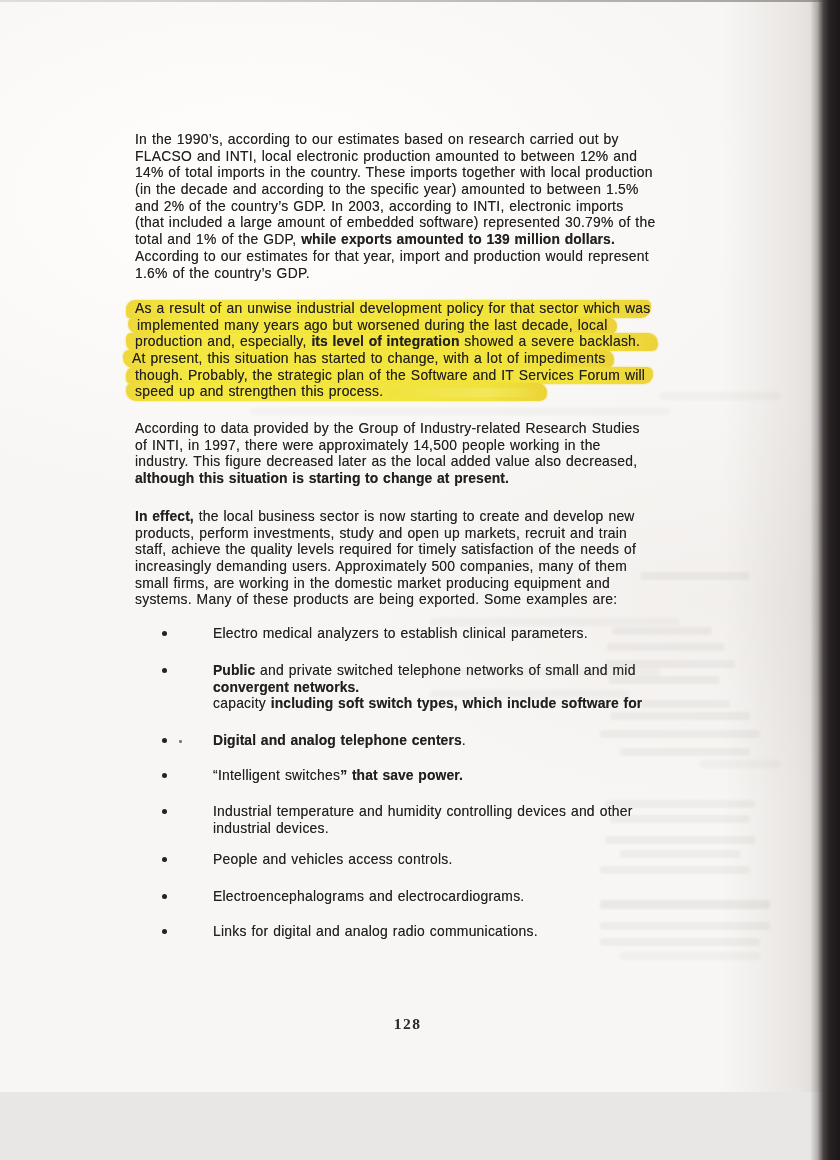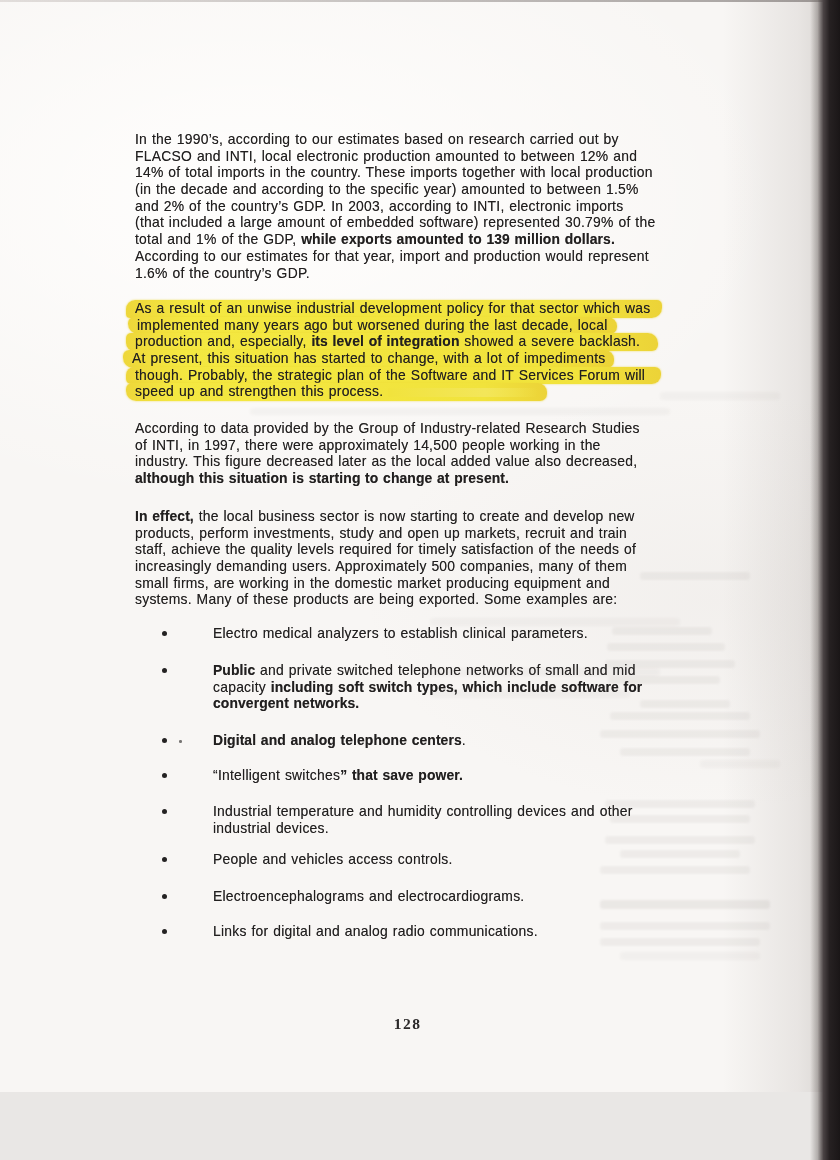--- a/index.html
+++ b/index.html
@@ -43,23 +43,23 @@
   .highlight-block .line{margin-left:-9px;}
   .highlight-block .line:nth-child(4){margin-left:-12px;}
   .highlight-block .line:nth-child(2){margin-left:-7px;}
   .hl{
     display:inline-block;
     background:linear-gradient(90deg,#eed73a,#f4e841 12%,#f1e33c 85%,#ecd338);
     box-shadow:0 0 2px rgba(236,214,50,.85);
     padding:0 9px 1px 9px;
     border-radius:6px 9px 7px 10px;
   }
-  .highlight-block .line:nth-child(1) .hl{padding-right:11px;border-radius:9px 5px 10px 4px;}
+  .highlight-block .line:nth-child(1) .hl{padding-right:0;border-radius:9px 5px 10px 4px;}
   .highlight-block .line:nth-child(3) .hl{padding-right:18px;border-radius:5px 10px 6px 8px;}
-  .highlight-block .line:nth-child(5) .hl{padding-right:16px;border-radius:8px 6px 9px 5px;}
+  .highlight-block .line:nth-child(5) .hl{padding-right:8px;border-radius:8px 6px 9px 5px;}
   .highlight-block .line:nth-child(6) .hl::after{
     content:"";display:inline-block;width:150px;height:9px;
     margin-left:5px;margin-bottom:-1px;vertical-align:baseline;
     background:linear-gradient(90deg,#f1e33c,#f3e65a 65%,rgba(243,230,90,0));
     border-radius:4px 12px 12px 4px;
   }
   
   .bullet .dot{
     position:absolute;left:27px;top:5.8px;width:5px;height:5px;
     border-radius:50%;background:#242222;
@@ -130,22 +130,22 @@
   <div class="bullet" style="top:625px">
     <span class="dot"></span>
     <div class="btext">
         <div class="line"><span>Electro medical analyzers to establish clinical parameters.</span></div>
       </div>
   </div>
   <div class="bullet" style="top:662px">
     <span class="dot"></span>
     <div class="btext">
         <div class="line"><span class="b">Public</span><span> and private switched telephone networks of small and mid</span></div>
+        <div class="line"><span class="b">convergent networks.</span></div>
         <div class="line"><span>capacity </span><span class="b">including soft switch types, which include software for</span></div>
-        <div class="line"><span class="b">convergent networks.</span></div>
       </div>
   </div>
   <div class="bullet" style="top:732px">
     <span class="dot"></span>
     <div class="btext">
         <div class="line"><span class="b">Digital and analog telephone centers</span><span>.</span></div>
       </div>
   </div>
   <div class="bullet" style="top:767px">
     <span class="dot"></span>

